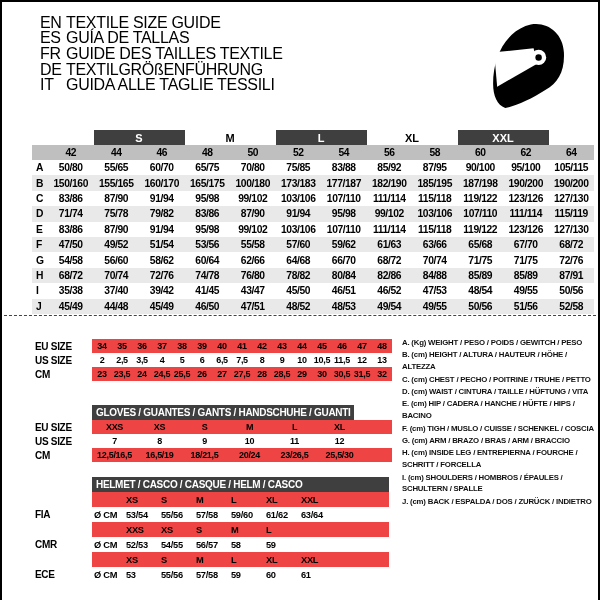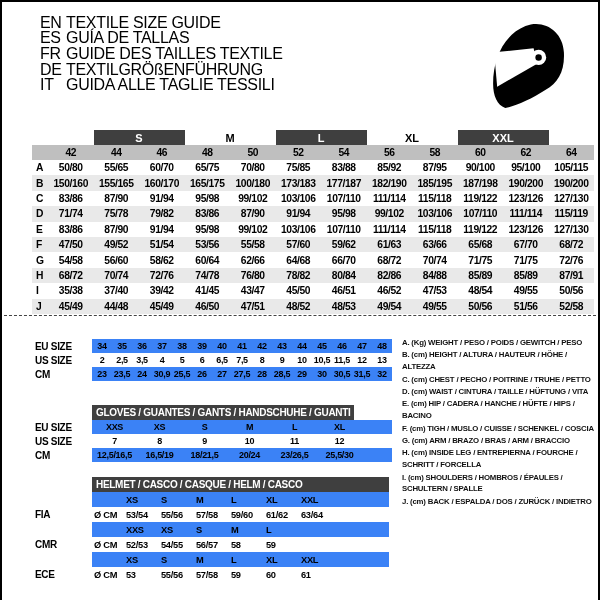--- a/index.html
+++ b/index.html
@@ -35,21 +35,21 @@
   
   .btable { position:absolute; left:33px; }
   .bar { margin-left:57px; background:#3f3f3f; color:#fff; font-weight:bold; font-size:10px;
          letter-spacing:-0.3px; height:15px; display:flex; align-items:center; padding-left:4px;
          white-space:nowrap; }
   .w300 { width:300px; } .w262 { width:262px; } .w297 { width:297px; }
   .brow { display:flex; }
   .rlabel { width:57px; display:flex; align-items:center; font-weight:bold; font-size:10px;
             letter-spacing:-0.3px; white-space:nowrap; }
   .cells { display:grid; }
-  .graybg { background:#3b82f6;text-align:right; }
+  .graybg { background:#ef4444;text-align:right; }
   .scells { width:300px; grid-template-columns:repeat(15,20px); height:14px; }
   .gcells { width:300px; grid-template-columns:repeat(6,45px); height:14px; }
   .hcells { width:297px; grid-template-columns:32px repeat(6,35px); height:15px; }
   .bcell { display:flex; align-items:center; justify-content:center; font-weight:bold;
            font-size:9px; letter-spacing:-0.3px; white-space:nowrap; }
   .hleft { justify-content:flex-start; padding-left:2px; font-size:9.3px; }
   
   .legend { position:absolute; left:400px; top:335px; width:200px; font-weight:bold;
             font-size:7.8px; line-height:11.8px; letter-spacing:-0.2px; color:#111; }
   .litem { margin-bottom:0.6px; }
@@ -311,21 +311,21 @@
             <div class="bcell">12</div>
             <div class="bcell">13</div>
           </div>
         </div>
         <div class="brow">
           <div class="rlabel">CM</div>
           <div class="cells scells graybg">
             <div class="bcell">23</div>
             <div class="bcell">23,5</div>
             <div class="bcell">24</div>
-            <div class="bcell">30,9</div>
+            <div class="bcell">24,5</div>
             <div class="bcell">25,5</div>
             <div class="bcell">26</div>
             <div class="bcell">27</div>
             <div class="bcell">27,5</div>
             <div class="bcell">28</div>
             <div class="bcell">28,5</div>
             <div class="bcell">29</div>
             <div class="bcell">30</div>
             <div class="bcell">30,5</div>
             <div class="bcell">31,5</div>

